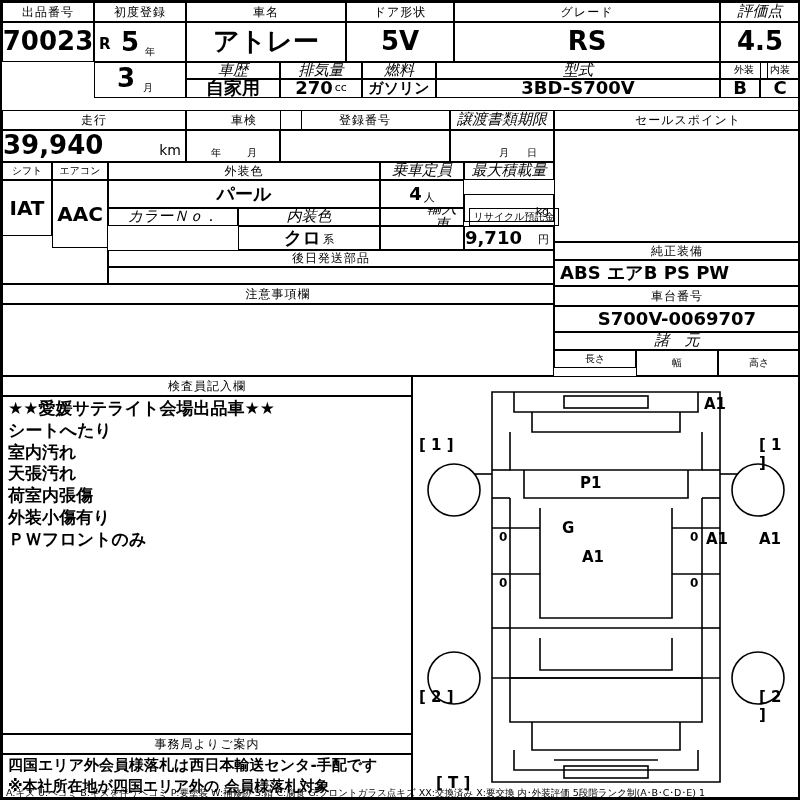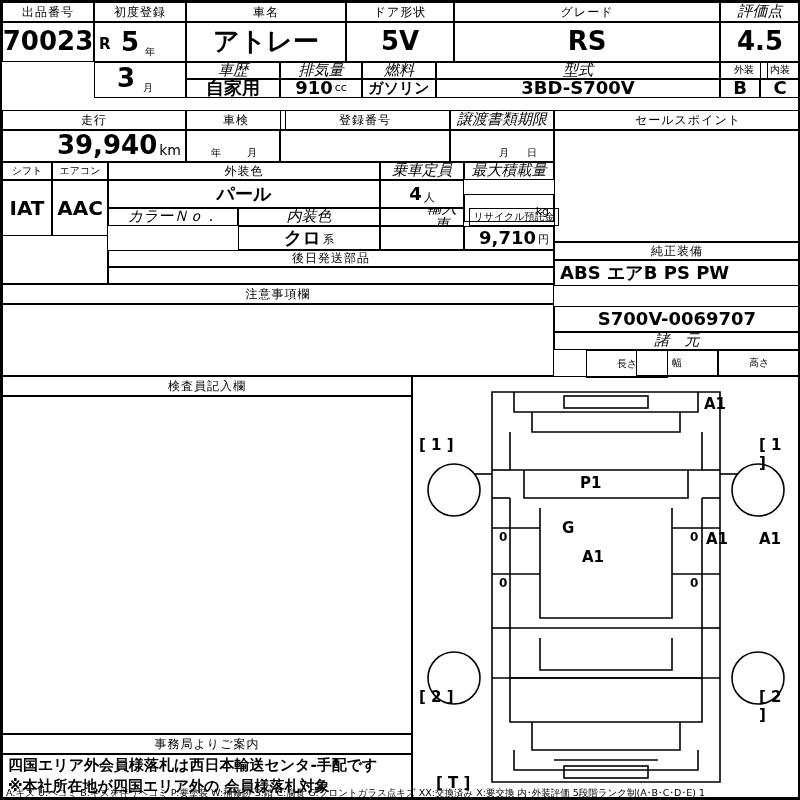--- a/index.html
+++ b/index.html
@@ -8,21 +8,21 @@
   .cell{position:absolute;box-sizing:border-box;border:1px solid #000;display:flex;align-items:center;justify-content:center;overflow:hidden;text-align:center;line-height:1.05;}
   .hdr{font-size:12px;letter-spacing:1px;}
   .hdr.sm{font-size:15px;letter-spacing:0px;font-style:italic;}
   .hdr.xs{font-size:10px;letter-spacing:0px;}
   .val{font-size:21px;font-weight:bold;}
   .val.big{font-size:26px;font-weight:bold;}
   .val.md{font-size:18px;font-weight:bold;}
   .val.sm{font-size:15px;font-weight:bold;}
   .unit{font-size:11px;font-weight:normal;margin-left:2px;align-self:flex-end;padding-bottom:3px;}
   .l{justify-content:flex-start;padding-left:5px;text-align:left;}
-  .r{justify-content:flex-end;padding-right:4px;}
+  .r{justify-content:space-between;padding-right:4px;}
   .txtblock{position:absolute;box-sizing:border-box;font-size:17px;font-weight:bold;line-height:1.28;text-align:left;}
   .noteline{white-space:nowrap;}
   .footnote{position:absolute;font-size:9.5px;line-height:1.2;white-space:nowrap;}
   .diagram{position:absolute;}
   .dlabel{position:absolute;font-size:15px;font-weight:bold;}
   .dlabel.small{font-size:12px;}
   svg{display:block;}
 </style>
 </head>
 <body>
@@ -54,63 +54,63 @@
   <div class="cell" style="left:92px;top:60px;width:92px;height:36px;">
     <span class="val big" style="position:absolute;left:22px;top:2px;">3</span>
     <span class="hdr xs" style="position:absolute;left:48px;top:20px;">月</span>
   </div>
 
   <div class="cell hdr sm" style="left:184px;top:60px;width:94px;height:17px;">車歴</div>
   <div class="cell val md" style="left:184px;top:77px;width:94px;height:19px;">自家用</div>
 
   <div class="cell hdr sm" style="left:278px;top:60px;width:82px;height:17px;">排気量</div>
   <div class="cell" style="left:278px;top:77px;width:82px;height:19px;">
-    <span class="val md">910</span>
+    <span class="val md">270</span>
     <span class="unit">cc</span>
   </div>
 
   <div class="cell hdr sm" style="left:360px;top:60px;width:74px;height:17px;">燃料</div>
   <div class="cell val sm" style="left:360px;top:77px;width:74px;height:19px;">ガソリン</div>
 
   <div class="cell hdr sm" style="left:434px;top:60px;width:284px;height:17px;">型式</div>
   <div class="cell val md" style="left:434px;top:77px;width:284px;height:19px;">3BD-S700V</div>
 
   <div class="cell hdr xs" style="left:718px;top:60px;width:48px;height:17px;">外装</div>
   <div class="cell hdr xs" style="left:758px;top:60px;width:40px;height:17px;">内装</div>
   <div class="cell val md" style="left:718px;top:77px;width:40px;height:19px;">B</div>
   <div class="cell val md" style="left:758px;top:77px;width:40px;height:19px;">C</div>
 
   <div class="cell hdr" style="left:0;top:108px;width:184px;height:20px;">走行</div>
   <div class="cell r" style="left:0;top:128px;width:184px;height:32px;">
     <span class="val big">39,940</span>
     <span class="unit" style="font-size:14px;">km</span>
   </div>
 
-  <div class="cell hdr" style="left:184px;top:108px;width:100px;height:20px;">車検</div>
+  <div class="cell hdr" style="left:184px;top:108px;width:116px;height:20px;">車検</div>
   <div class="cell" style="left:184px;top:128px;width:94px;height:32px;">
     <span class="hdr xs" style="position:absolute;left:24px;top:17px;">年</span>
     <span class="hdr xs" style="position:absolute;left:60px;top:17px;">月</span>
   </div>
 
   <div class="cell hdr" style="left:278px;top:108px;width:170px;height:20px;">登録番号</div>
   <div class="cell val sm" style="left:278px;top:128px;width:170px;height:32px;"></div>
 
   <div class="cell hdr sm" style="left:448px;top:108px;width:104px;height:20px;">譲渡書類期限</div>
   <div class="cell" style="left:448px;top:128px;width:104px;height:32px;">
     <span class="hdr xs" style="position:absolute;left:48px;top:17px;">月</span>
     <span class="hdr xs" style="position:absolute;left:76px;top:17px;">日</span>
   </div>
 
   <div class="cell hdr" style="left:552px;top:108px;width:246px;height:20px;padding-left:22px;">セールスポイント</div>
   <div class="cell l" style="left:552px;top:128px;width:246px;height:112px;font-size:15px;font-weight:bold;align-items:flex-start;padding-top:4px;"></div>
 
   <div class="cell hdr xs" style="left:0;top:160px;width:50px;height:18px;">シフト</div>
   <div class="cell hdr xs" style="left:50px;top:160px;width:56px;height:18px;">エアコン</div>
   <div class="cell val" style="left:0;top:178px;width:50px;height:56px;font-size:20px;">IAT</div>
-  <div class="cell val" style="left:50px;top:178px;width:56px;height:56px;font-size:20px;">AAC</div>
+  <div class="cell val" style="left:50px;top:178px;width:56px;height:68px;font-size:20px;">AAC</div>
 
   <div class="cell hdr" style="left:106px;top:160px;width:272px;height:18px;">外装色</div>
   <div class="cell val md" style="left:106px;top:178px;width:272px;height:28px;">パール</div>
 
   <div class="cell hdr sm" style="left:378px;top:160px;width:84px;height:18px;">乗車定員</div>
   <div class="cell" style="left:378px;top:178px;width:84px;height:28px;">
     <span class="val md">4</span>
     <span class="unit">人</span>
   </div>
 
@@ -140,29 +140,39 @@
   <div class="cell hdr" style="left:0;top:234px;width:106px;height:48px;border-top:none;"></div>
   <div class="cell hdr" style="left:106px;top:248px;width:446px;height:17px;">後日発送部品</div>
   <div class="cell" style="left:106px;top:265px;width:446px;height:17px;"></div>
 
   <div class="cell hdr" style="left:552px;top:240px;width:246px;height:18px;">純正装備</div>
   <div class="cell val md l" style="left:552px;top:258px;width:246px;height:26px;">ABS エアB PS PW</div>
 
   <div class="cell hdr" style="left:0;top:282px;width:552px;height:20px;">注意事項欄</div>
   <div class="cell l" style="left:0;top:302px;width:552px;height:72px;align-items:flex-start;padding-top:4px;font-size:15px;font-weight:bold;"></div>
 
+  <div class="cell hdr" style="left:552px;top:284px;width:246px;height:20px;">車台番号</div>
   <div class="cell val md" style="left:552px;top:304px;width:246px;height:26px;">S700V-0069707</div>
 
   <div class="cell hdr sm" style="left:552px;top:330px;width:246px;height:18px;">諸　元</div>
-  <div class="cell hdr xs" style="left:552px;top:348px;width:82px;height:28px;margin-left:32px;">長さ</div>
+  <div class="cell hdr xs" style="left:552px;top:348px;width:82px;height:18px;">長さ</div>
   <div class="cell hdr xs" style="left:634px;top:348px;width:82px;height:26px;">幅</div>
   <div class="cell hdr xs" style="left:716px;top:348px;width:82px;height:26px;">高さ</div>
 
   <div class="cell hdr" style="left:0;top:374px;width:410px;height:20px;">検査員記入欄</div>
   <div class="cell" style="left:0;top:394px;width:410px;height:338px;"></div>
+  <div class="txtblock" id="inspector-notes" style="left:6px;top:396px;width:400px;">
+      <div class="noteline">★★愛媛サテライト会場出品車★★</div>
+      <div class="noteline">シートへたり</div>
+      <div class="noteline">室内汚れ</div>
+      <div class="noteline">天張汚れ</div>
+      <div class="noteline">荷室内張傷</div>
+      <div class="noteline">外装小傷有り</div>
+      <div class="noteline">ＰＷフロントのみ</div>
+    </div>
 
   <div class="cell hdr" style="left:0;top:732px;width:410px;height:20px;">事務局よりご案内</div>
   <div class="cell" style="left:0;top:752px;width:410px;height:44px;"></div>
   <div class="txtblock" id="office-notice" style="left:6px;top:753px;width:404px;font-size:15px;line-height:1.38;">
       <div class="noteline">四国エリア外会員様落札は西日本輸送センタ-手配です</div>
       <div class="noteline">※本社所在地が四国エリア外の 会員様落札対象</div>
     </div>
 
   <div class="cell" style="left:410px;top:374px;width:388px;height:422px;"></div>
   <div class="diagram" style="left:412px;top:376px;width:372px;height:418px;">

